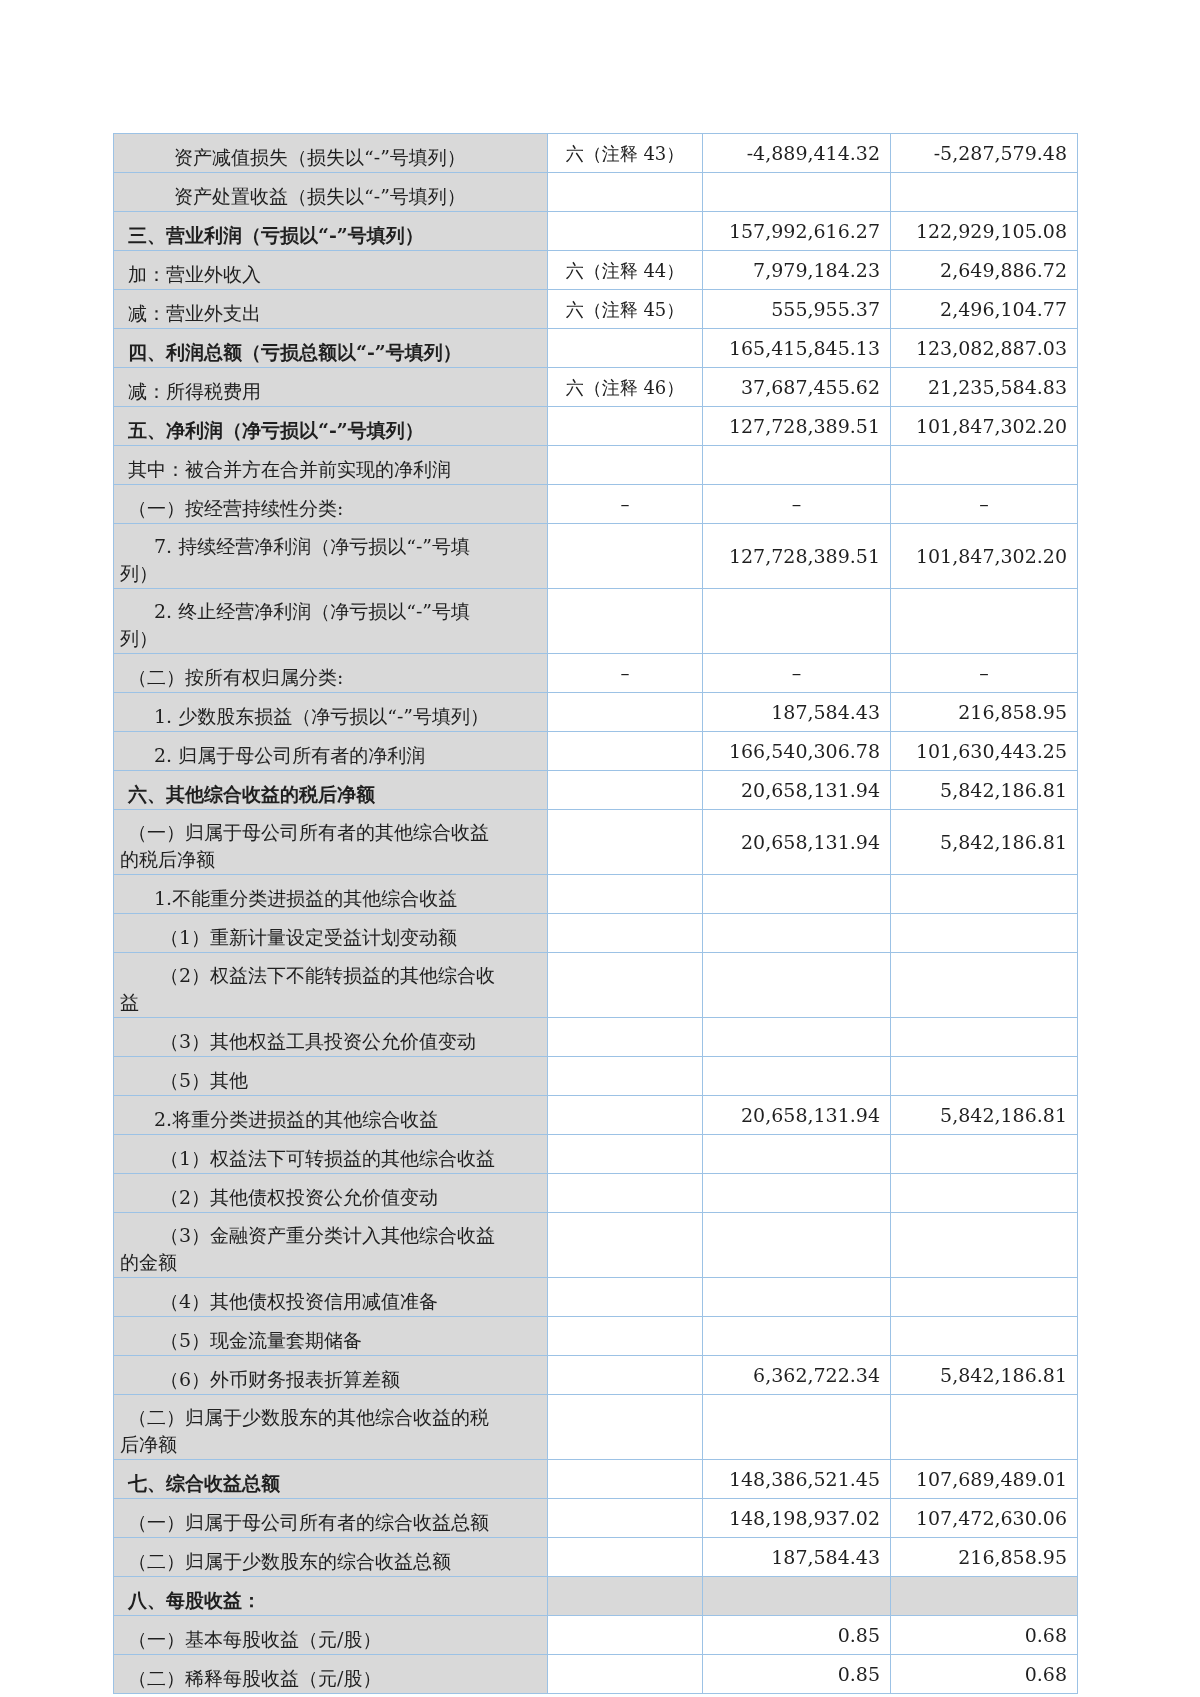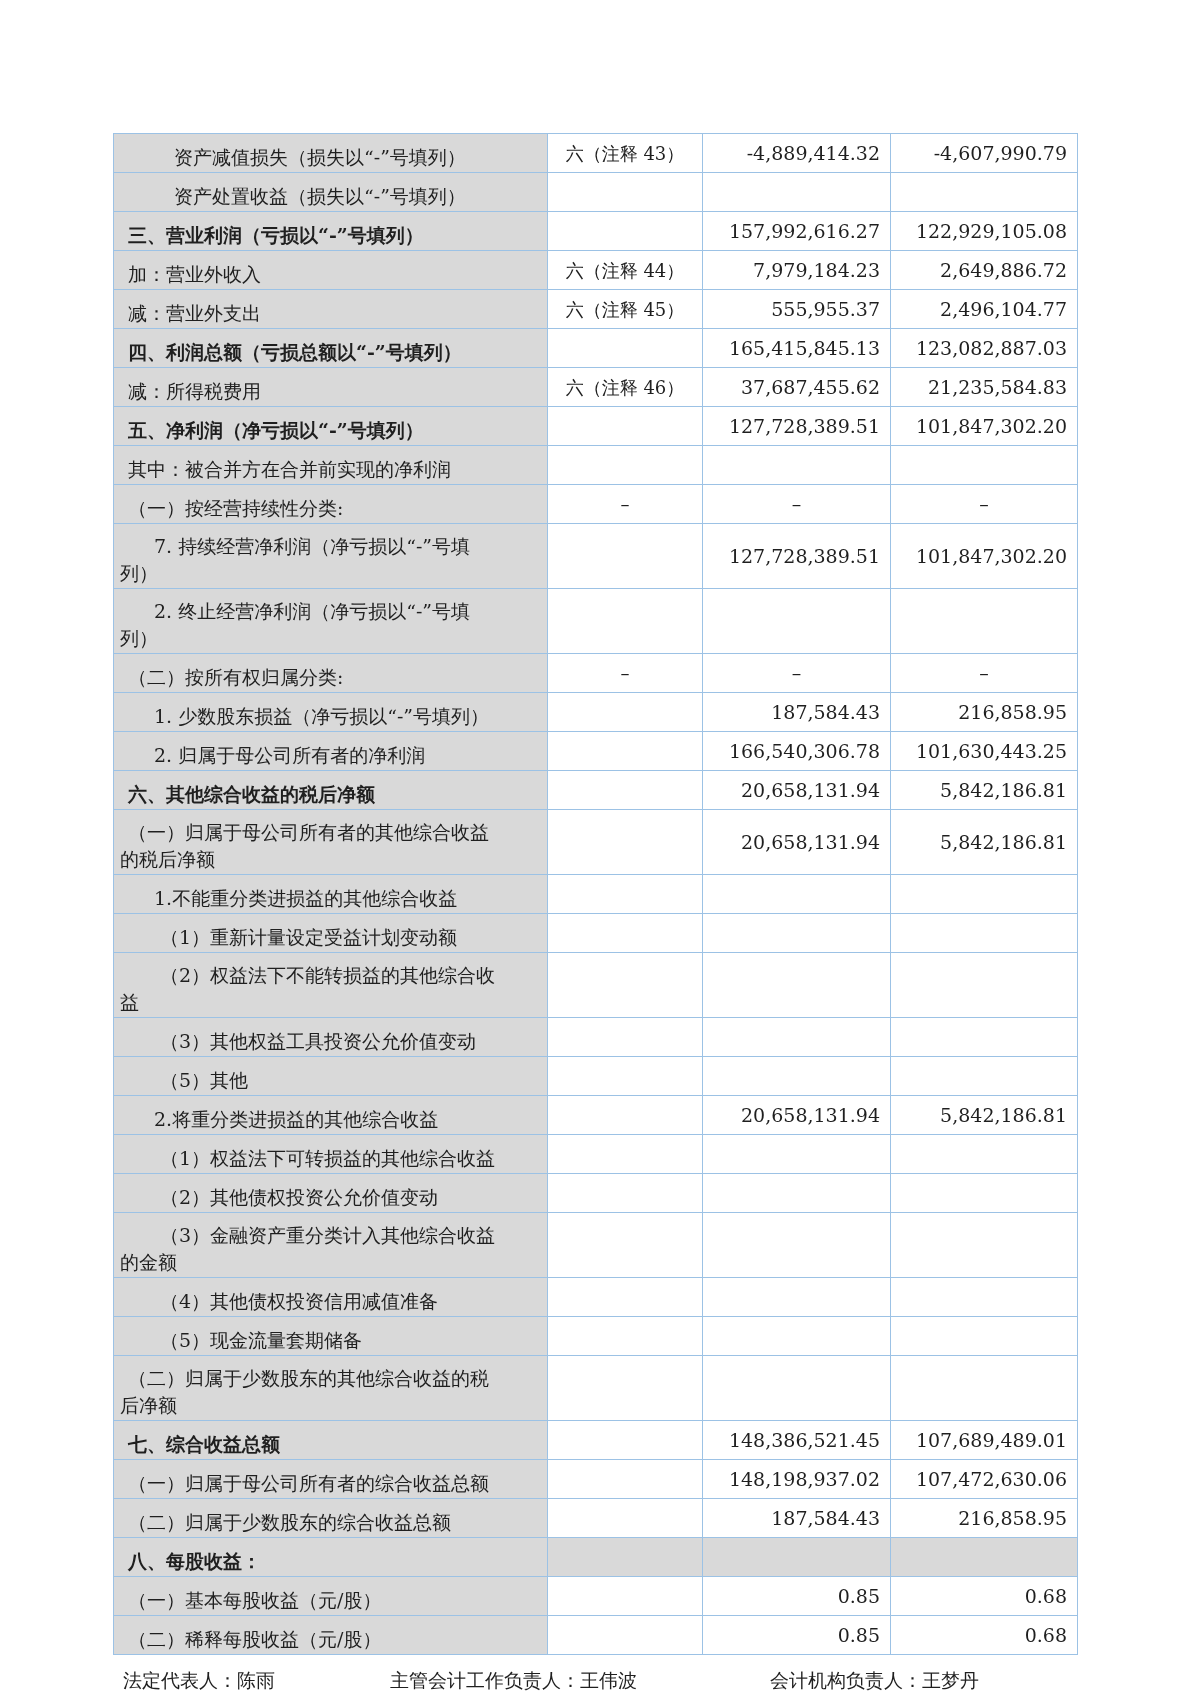--- a/index.html
+++ b/index.html
@@ -75,21 +75,21 @@
       <col class="c1">
         <col class="c2">
         <col class="c3">
         <col class="c4">
     </colgroup>
     <tbody>
         <tr>
           <td class="item ind3">资产减值损失（损失以“-”号填列）</td>
           <td class="notes">六（注释 43）</td>
           <td class="num">-4,889,414.32</td>
-          <td class="num">-4,607,990.79</td>
+          <td class="num">-5,287,579.48</td>
         </tr>
         <tr>
           <td class="item ind3">资产处置收益（损失以“-”号填列）</td>
           <td class="notes"></td>
           <td class="num"></td>
           <td class="num"></td>
         </tr>
         <tr class="bold">
           <td class="item ind0">三、营业利润（亏损以“-”号填列）</td>
           <td class="notes"></td>
@@ -238,20 +238,26 @@
           <td class="item ind2">（4）其他债权投资信用减值准备</td>
           <td class="notes"></td>
           <td class="num"></td>
           <td class="num"></td>
         </tr>
         <tr>
           <td class="item ind2">（5）现金流量套期储备</td>
           <td class="notes"></td>
           <td class="num"></td>
           <td class="num"></td>
+        </tr>
+        <tr>
+          <td class="item ind2">（6）外币财务报表折算差额</td>
+          <td class="notes"></td>
+          <td class="num">6,362,722.34</td>
+          <td class="num">5,842,186.81</td>
         </tr>
         <tr>
           <td class="item ind0">（二）归属于少数股东的其他综合收益的税后净额</td>
           <td class="notes"></td>
           <td class="num"></td>
           <td class="num"></td>
         </tr>
         <tr class="bold">
           <td class="item ind0">七、综合收益总额</td>
           <td class="notes"></td>

